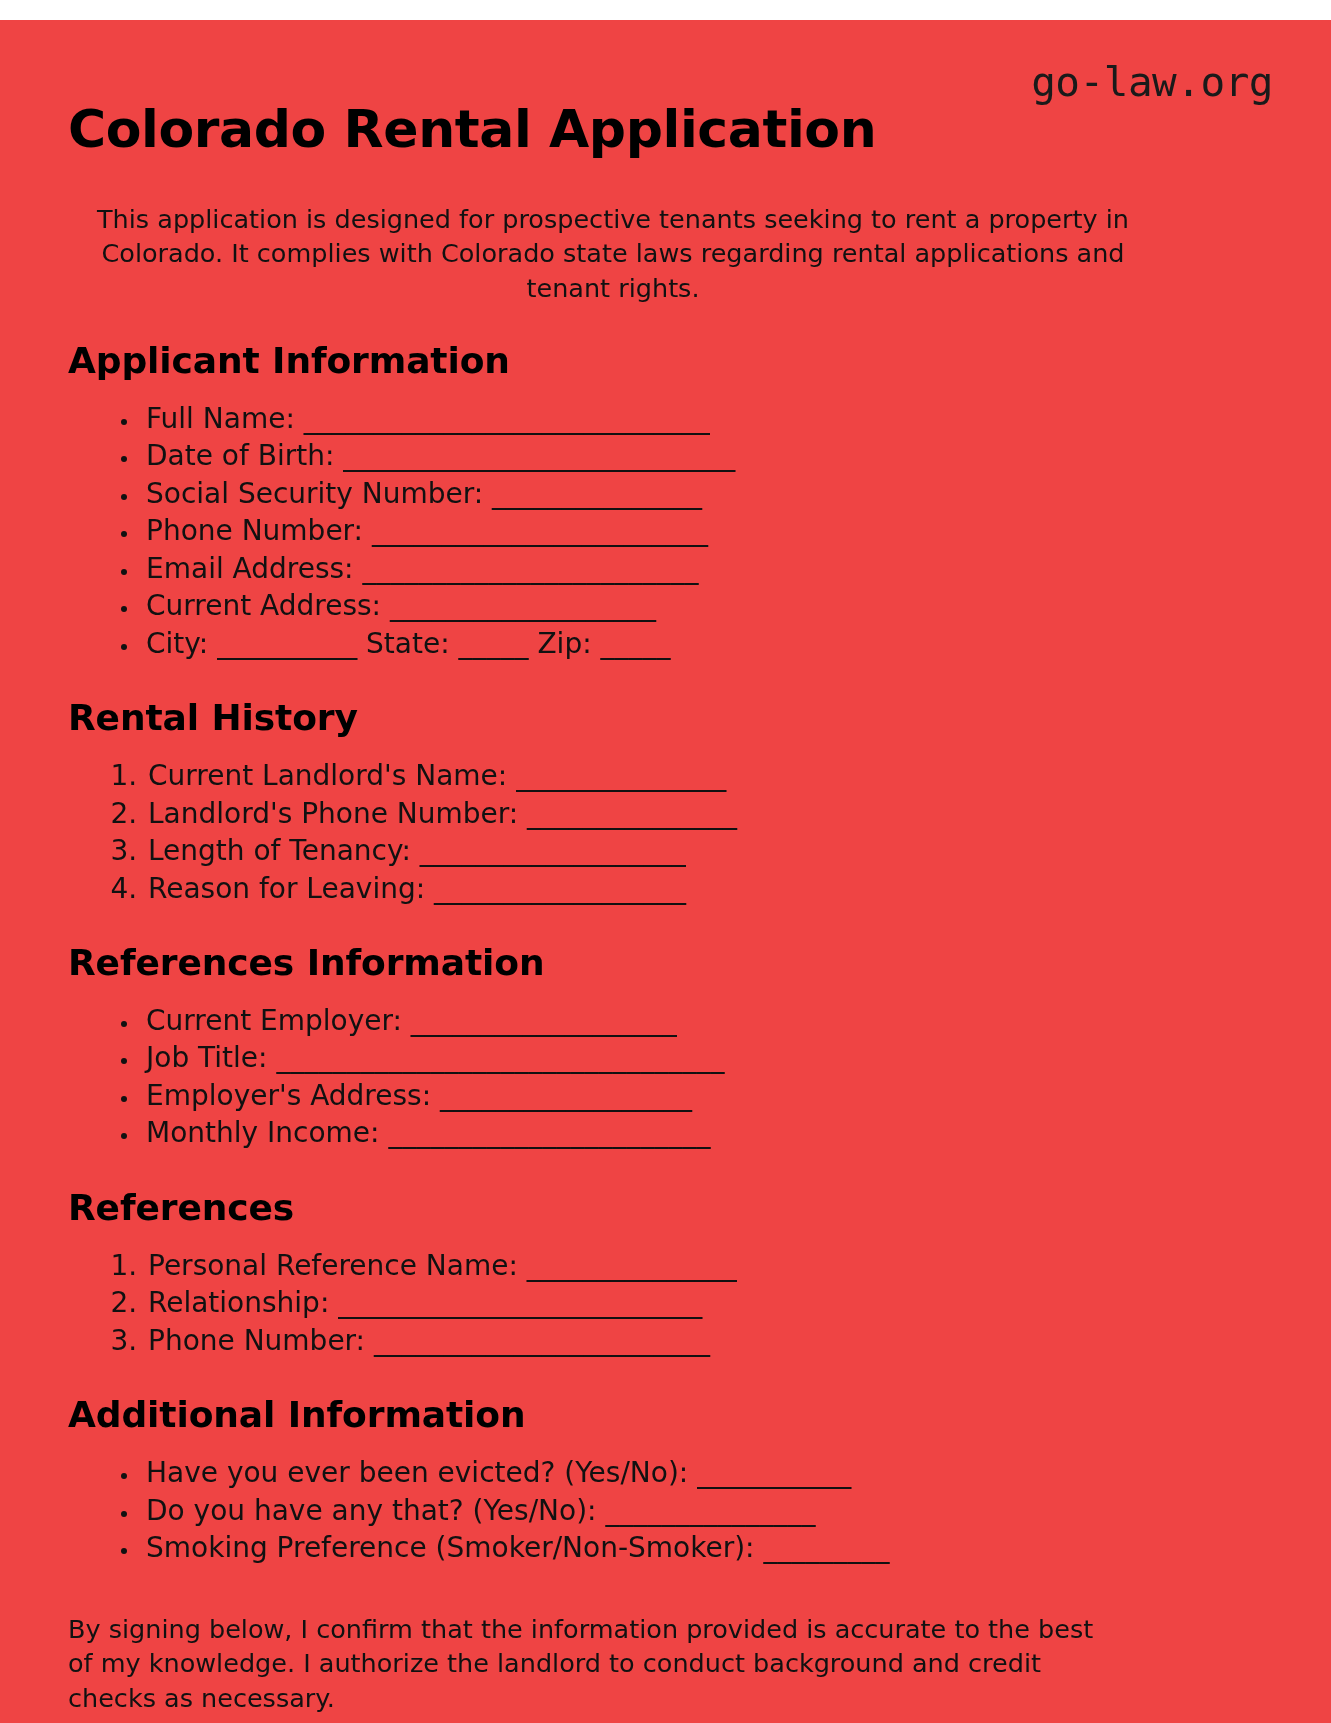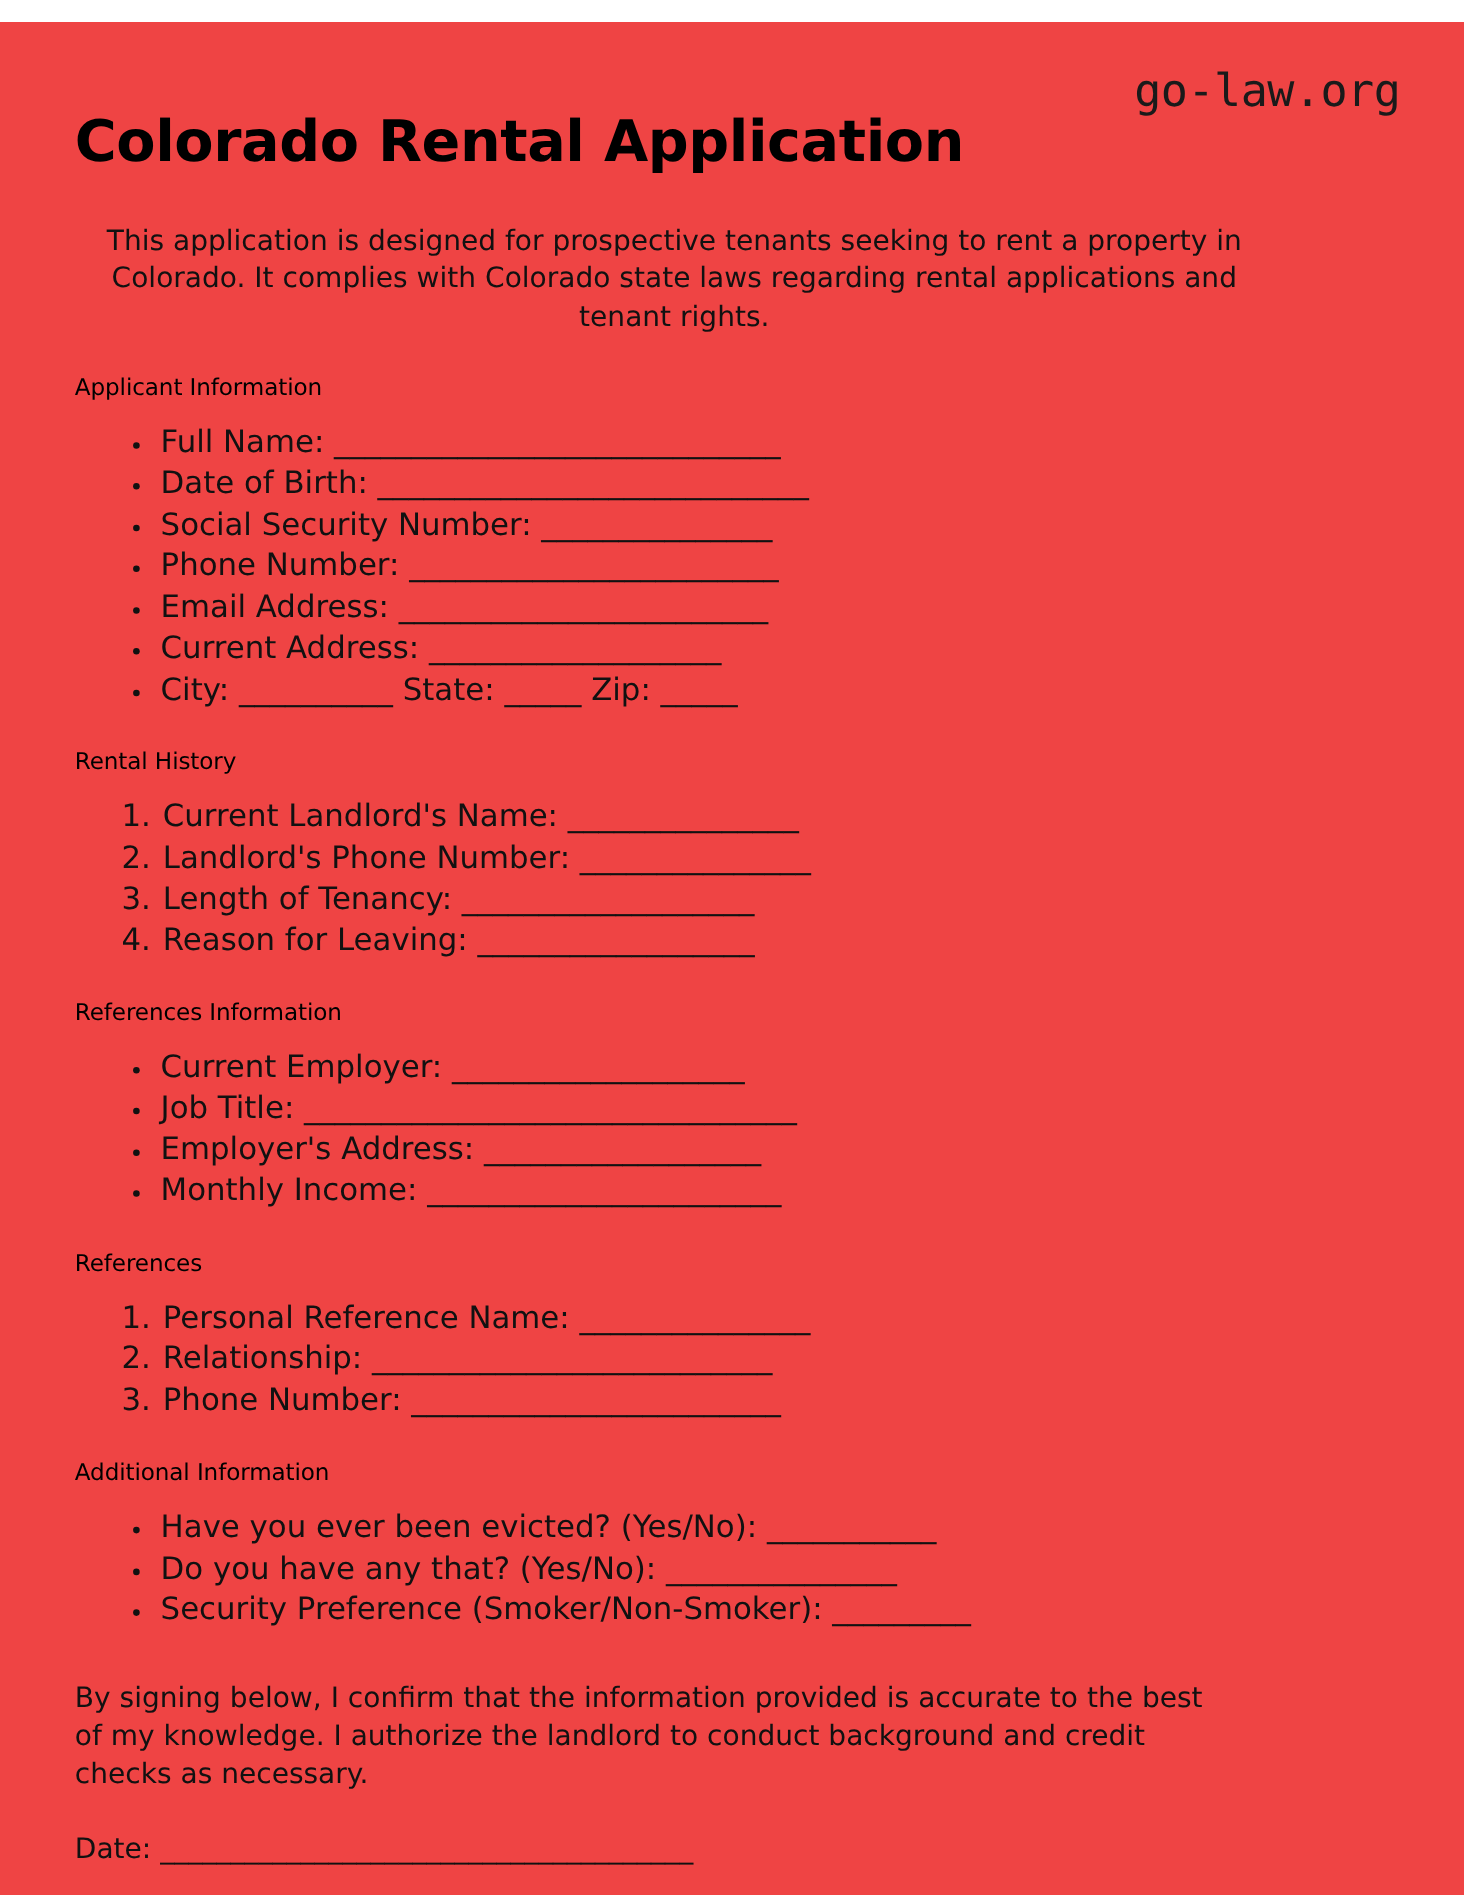--- a/index.html
+++ b/index.html
@@ -52,22 +52,22 @@
     font-size: 25.5px;
     line-height: 1.36;
     margin: 0;
     color: #111111;
     max-width: 1090px;
   }
   p.intro { padding-top: 42px; text-align: center; }
   p.attestation { padding-top: 44px; max-width: 1040px; }
 
   h2.section-heading {
-    font-size: 21px;
-    font-weight: normal;
+    font-size: 36px;
+    font-weight: bold;
     margin: 0;
     padding-top: 34px;
     letter-spacing: -0.1px;
     color: #000000;
   }
 
   ul.field-list, ol.field-list {
     margin: 0;
     padding-top: 20px;
     padding-bottom: 0;
@@ -136,20 +136,20 @@
   <ol class="field-list">
     <li>Personal Reference Name: _______________</li>
     <li>Relationship: __________________________</li>
     <li>Phone Number: ________________________</li>
   </ol>
 
   <h2 class="section-heading">Additional Information</h2>
   <ul class="field-list">
     <li>Have you ever been evicted? (Yes/No): ___________</li>
     <li>Do you have any that? (Yes/No): _______________</li>
-    <li>Security Preference (Smoker/Non-Smoker): _________</li>
+    <li>Smoking Preference (Smoker/Non-Smoker): _________</li>
   </ul>
 
   <p class="attestation">By signing below, I confirm that the information provided is accurate to the best of my knowledge. I authorize the landlord to conduct background and credit checks as necessary.</p>
 
   <div class="sig-line second">Date: ______________________________________</div>
 
 </div>
 
 </body></html>

